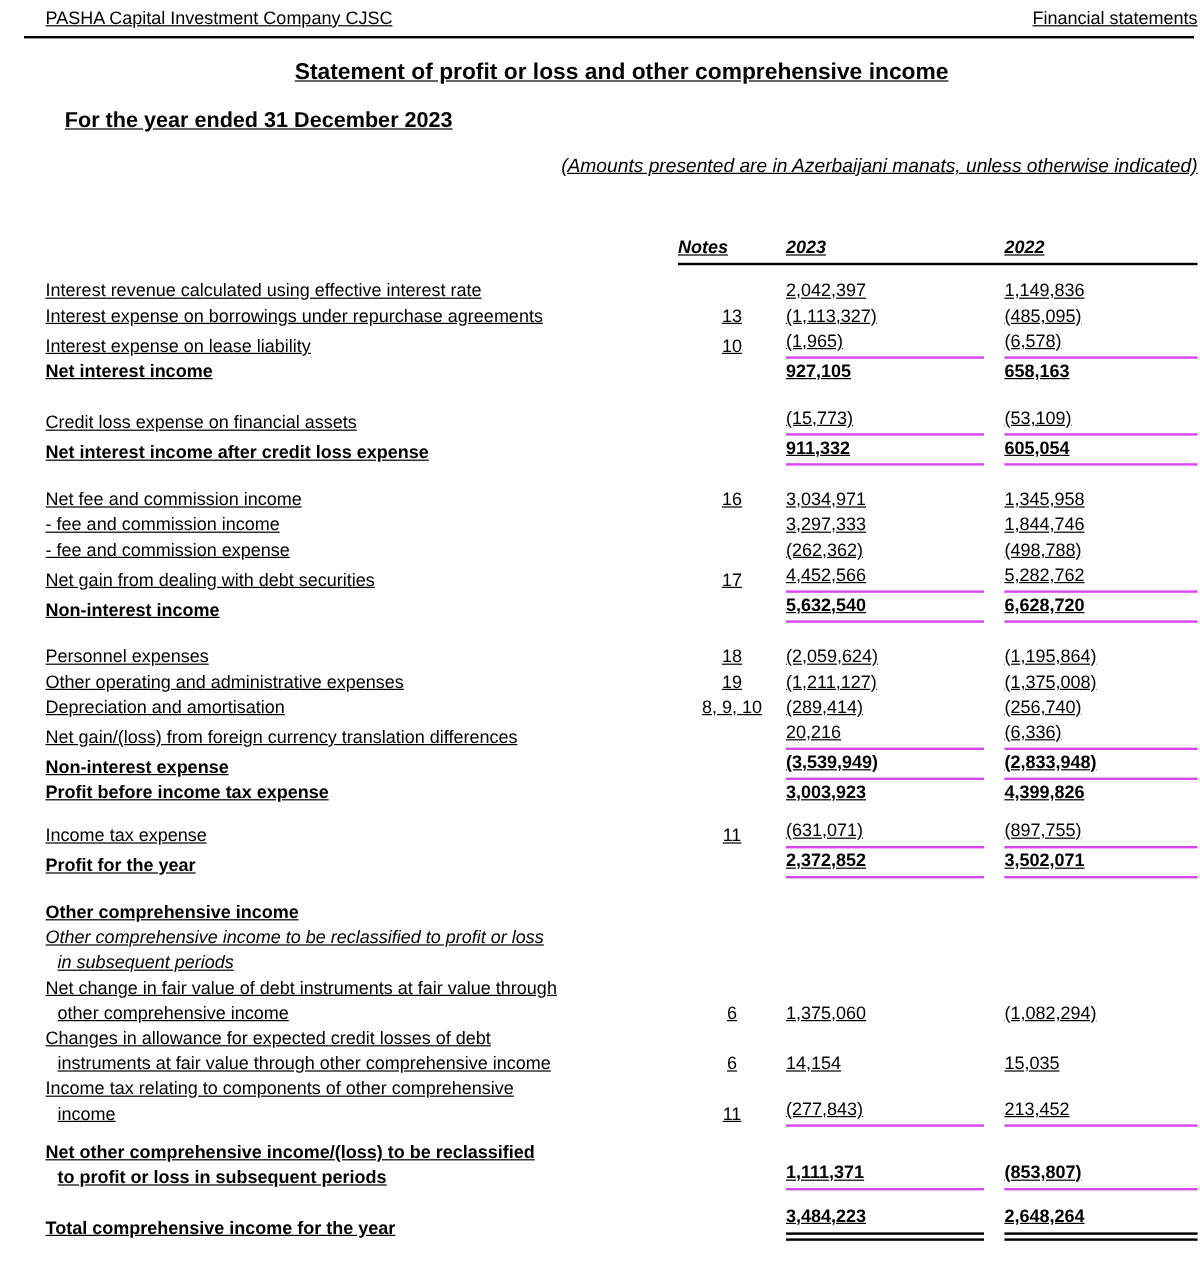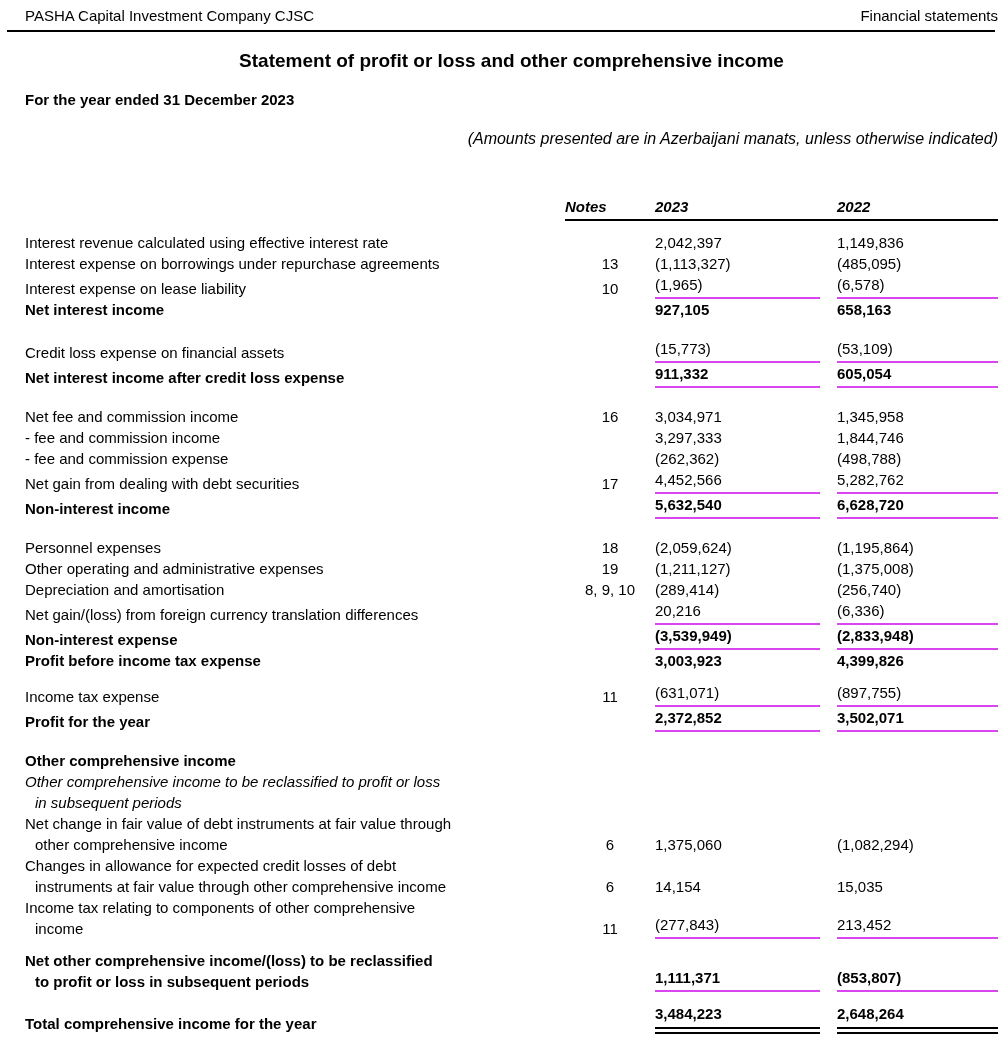--- a/index.html
+++ b/index.html
@@ -12,21 +12,22 @@
     height: 1061px;
     overflow: hidden;
     font-family: "Liberation Sans", sans-serif;
     font-size: 15px;
     color: #000;
     -webkit-font-smoothing: antialiased;
   }
   .page {
     box-sizing: border-box;
     width: 1000px;
-    padding: 6px 2px 0 25px;
+    padding: 6px 2px 0 38px;
+    text-decoration: underline;
   }
   
   .doc-header {
     display: flex;
     justify-content: space-between;
     align-items: baseline;
     font-size: 15px;
     line-height: 20px;
   }
   .doc-rule {
@@ -35,23 +36,23 @@
   }
   
   .title {
     font-size: 19px;
     font-weight: bold;
     margin: 17px 0 0 0;
     line-height: 24px;
     text-align: center;
   }
   .subtitle {
-    font-size: 15px;
+    font-size: 18px;
     font-weight: bold;
-    margin: 15px 0 0 0;
+    margin: 15px 0 0 16px;
     line-height: 24px;
   }
   .amounts-note {
     font-size: 16px;
     font-style: italic;
     margin-top: 16px;
     line-height: 21px;
     text-align: right;
   }
   

